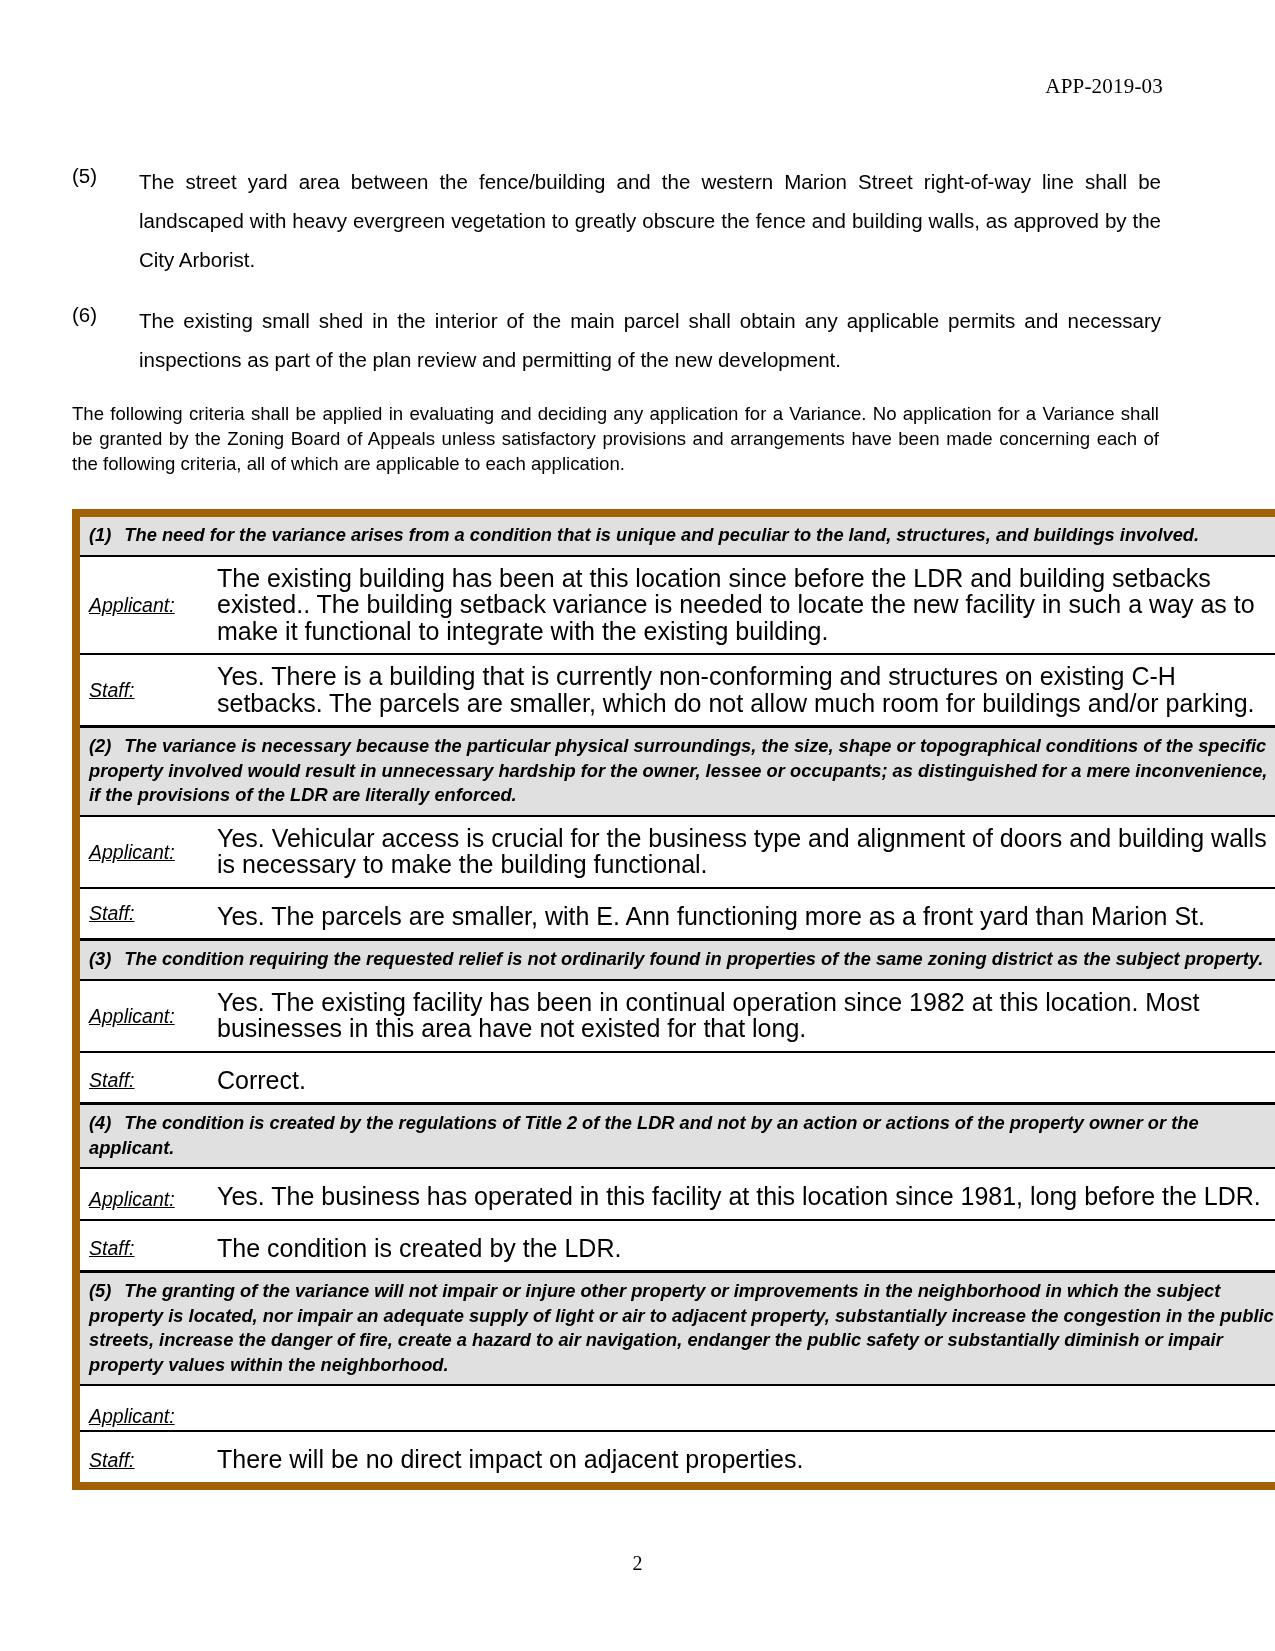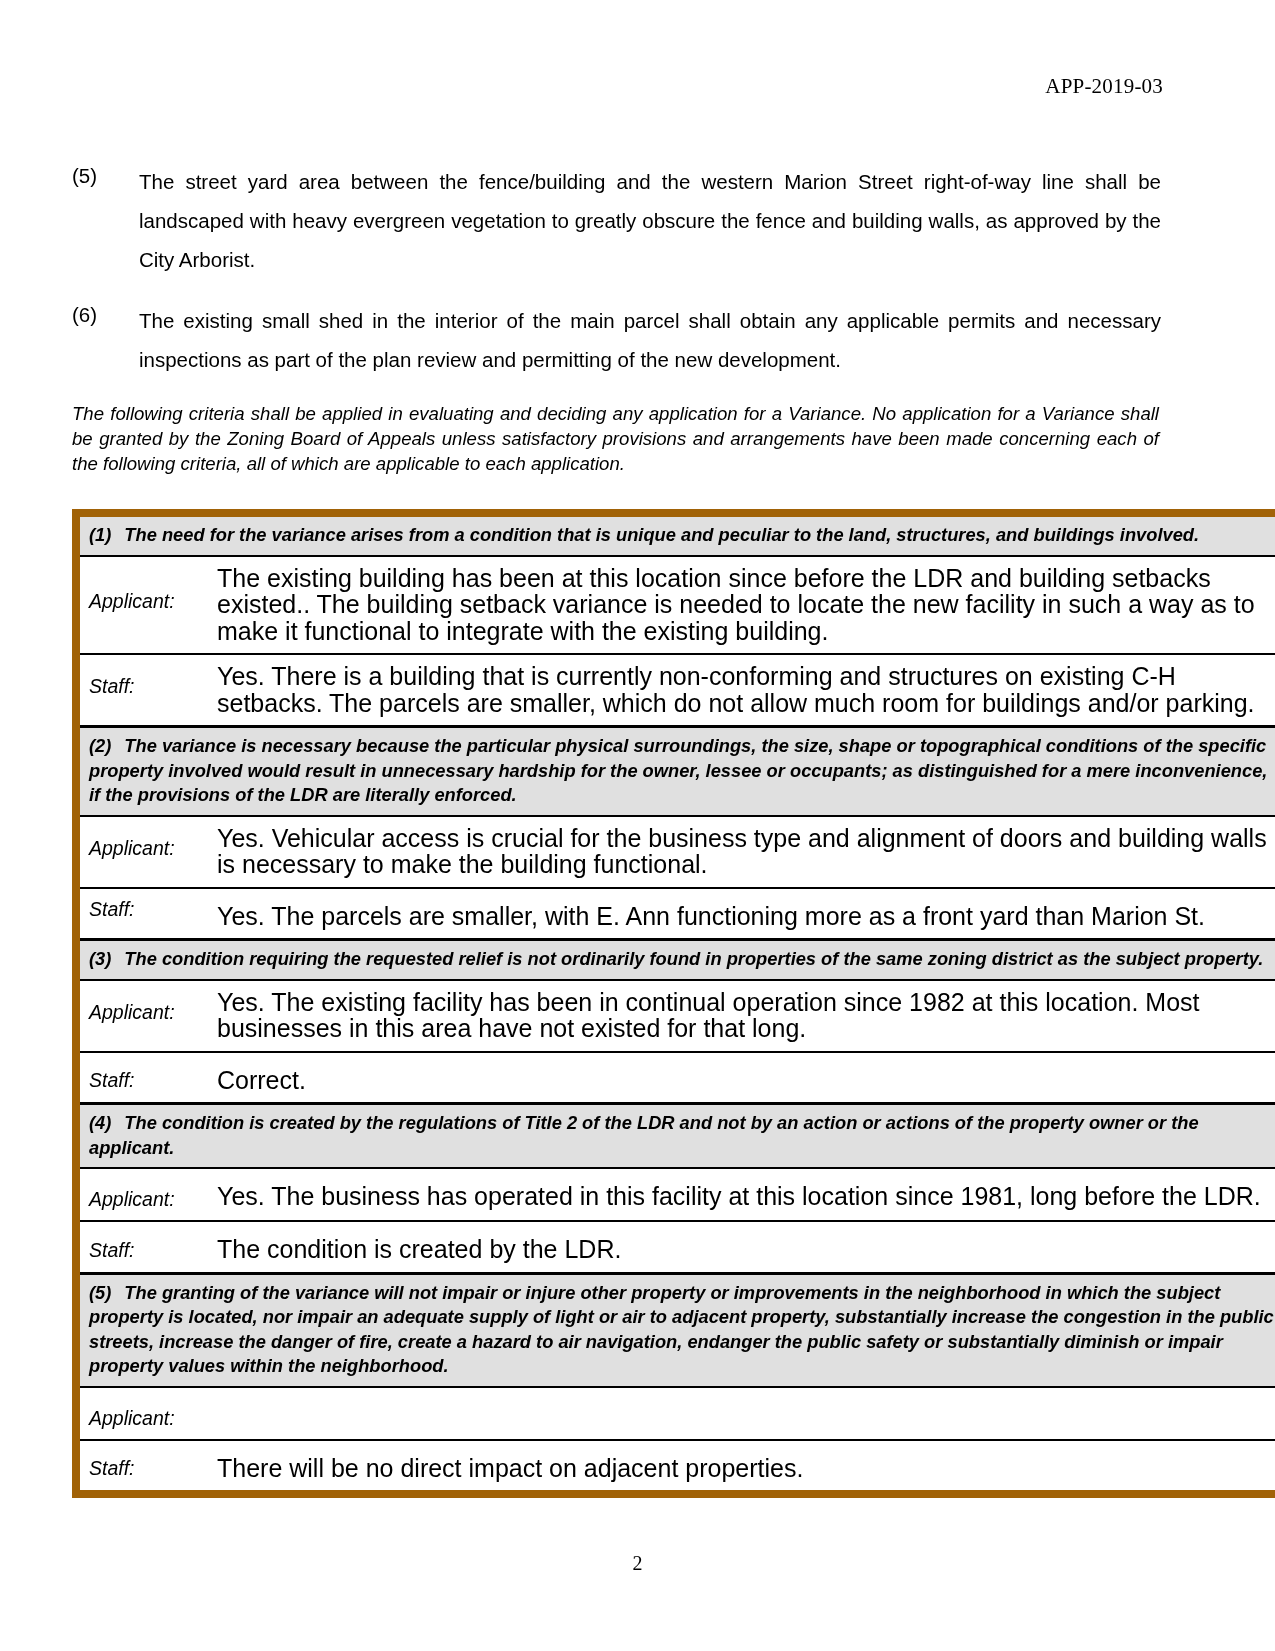--- a/index.html
+++ b/index.html
@@ -62,21 +62,20 @@
     text-decoration: underline;
     margin-top: 74px;
     margin-bottom: 0;
     letter-spacing: 0.3px;
   }
   
   .intro-paragraph {
     margin-top: 18px;
     font-size: 18.6px;
     line-height: 25px;
-    font-style: italic;
     text-align: justify;
     text-justify: inter-word;
     padding-right: 4px;
   }
   
   .criteria-table {
     margin-top: 33px;
     width: 1221px;
     border: 8px solid #a16207;
     box-sizing: border-box;
@@ -104,25 +103,26 @@
     min-height: 46px;
     box-sizing: border-box;
   }
   .response-row.last {
     border-bottom: none;
   }
   .response-label {
     flex: 0 0 137px;
     width: 137px;
     box-sizing: border-box;
-    padding: 0 0 8px 9px;
+    padding: 0 0 0 9px;
     font-size: 19.5px;
     font-style: italic;
     line-height: 26px;
     display: flex;
+    text-decoration: underline;
   }
   .response-label.top   { align-items: flex-start; padding-top: 17px; }
   .response-label.mid   { align-items: center; }
   .response-label.bottom{ align-items: flex-end; padding-bottom: 9px; }
   .response-text {
     flex: 1 1 auto;
     box-sizing: border-box;
     padding: 8px 10px 9px 0;
     font-size: 25px;
     line-height: 26.5px;

